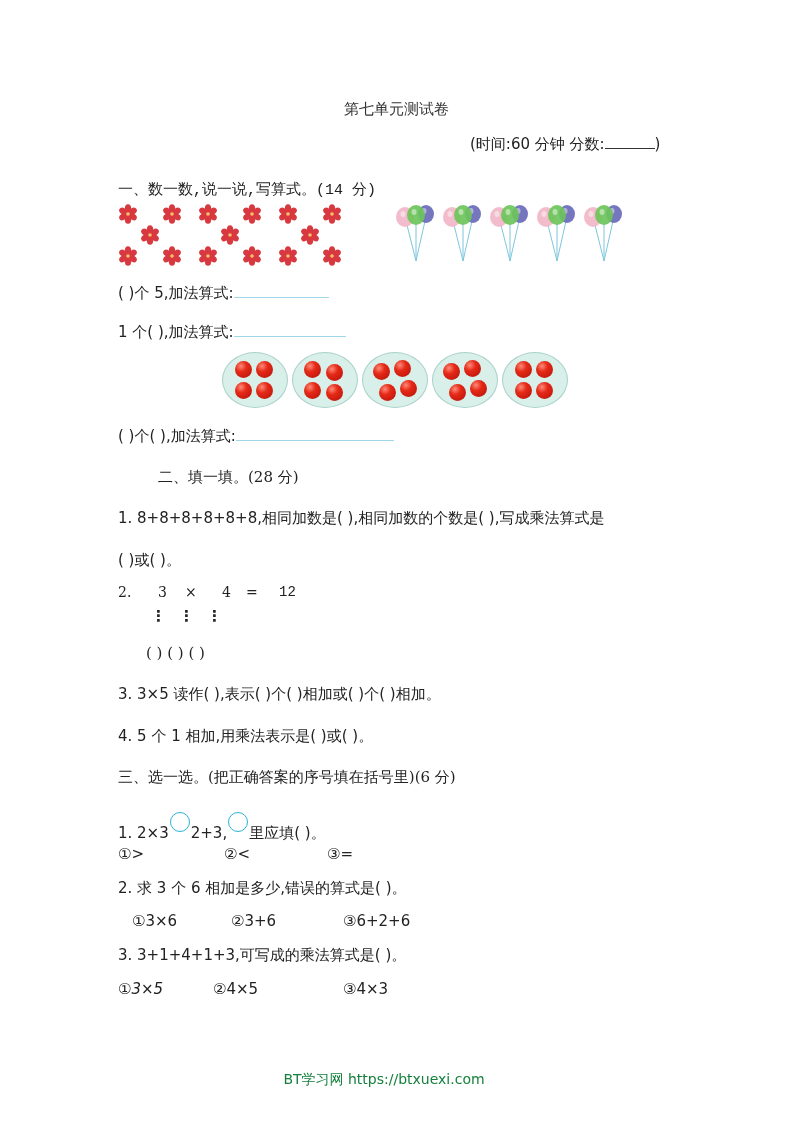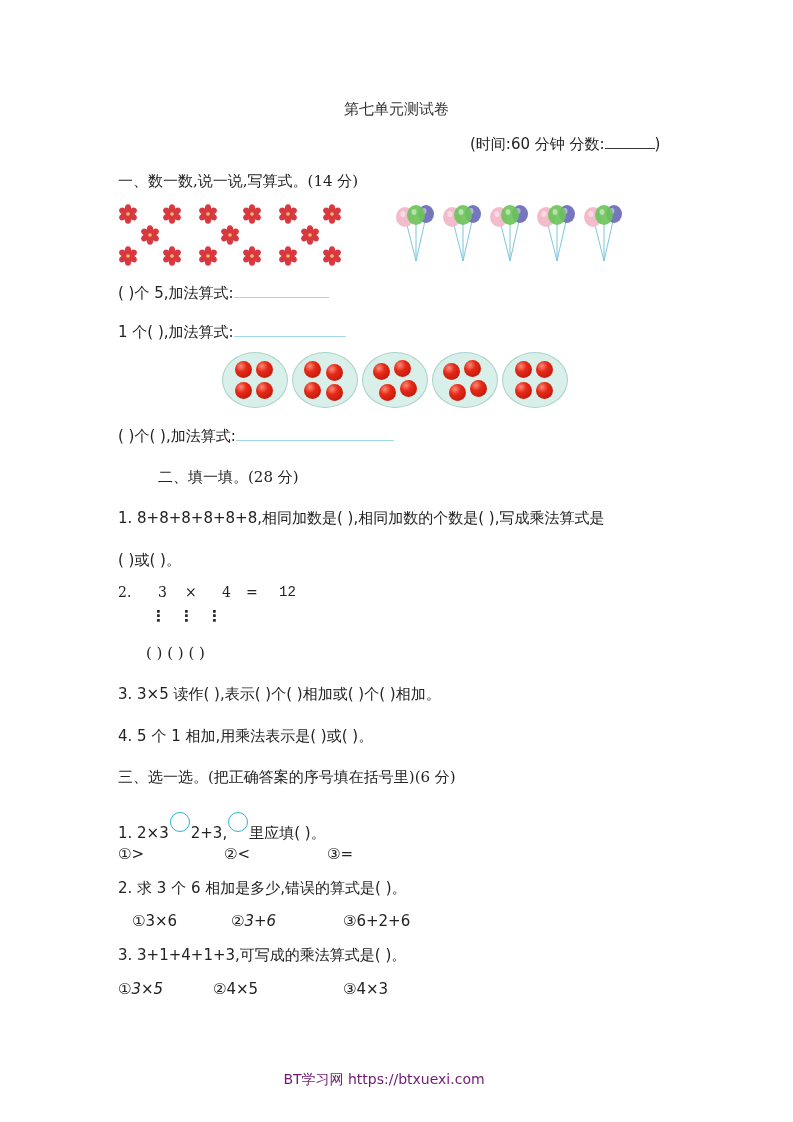--- a/index.html
+++ b/index.html
@@ -18,32 +18,32 @@
   .flower { position: absolute; width: 20px; height: 20px; }
   .balloons { left: 395px; top: 205px; width: 240px; height: 60px; }
   .bunch { position: absolute; width: 42px; height: 58px; }
   .plates { left: 222px; top: 352px; width: 350px; height: 60px; }
   .plate { position: absolute; width: 64px; height: 54px; border-radius: 50%;
            background: #d9efe9; border: 1px solid #a8d2c8; }
   .apple { position: absolute; width: 17px; height: 17px; border-radius: 50%;
            background: radial-gradient(circle at 35% 30%, #ff8a7a 0%, #e52a17 35%, #b3100a 100%); }
   .circle-blank { display: inline-block; width: 18px; height: 18px; border: 1.5px solid #2bb3d6;
                   border-radius: 50%; vertical-align: 6px; margin: 0 1px; }
-  .footer { left: 0; width: 768px; text-align: center; top: 1071px; font-size: 14px; color: #701a75; }
+  .footer { left: 0; width: 768px; text-align: center; top: 1071px; font-size: 14px; color: #15803d; }
   .dots { font-size: 15px; font-weight: bold; letter-spacing: 0; }
 </style>
 </head>
 <body>
 
 <div class="abs title serif">第七单元测试卷</div>
 <div class="abs meta">
   <span>(时间:60 分钟    分数:</span><span class="score-line"></span><span>)</span>
 </div>
 
-<div class="abs t15 serif" style="left:118px; top:172px;">一、数一数,说一说,写算式。(14 分)</div>
+<div class="abs t15 serif" style="left:118px; top:180px;font-family:Liberation Mono, monospace;">一、数一数,说一说,写算式。(14 分)</div>
 
 <div class="abs flowers" id="flowers">
     <div class="flower-group" style="left: 0px;">
       <svg class="flower" viewBox="-10 -10 20 20" style="left: 0px; top: 0px;">
         <ellipse cx="0" cy="-5.2" rx="3.2" ry="4.6" fill="#d8383f" transform="rotate(0)"></ellipse>
         <ellipse cx="0" cy="-5.2" rx="3.2" ry="4.6" fill="#d8383f" transform="rotate(60)"></ellipse>
         <ellipse cx="0" cy="-5.2" rx="3.2" ry="4.6" fill="#d8383f" transform="rotate(120)"></ellipse>
         <ellipse cx="0" cy="-5.2" rx="3.2" ry="4.6" fill="#d8383f" transform="rotate(180)"></ellipse>
         <ellipse cx="0" cy="-5.2" rx="3.2" ry="4.6" fill="#d8383f" transform="rotate(240)"></ellipse>
         <ellipse cx="0" cy="-5.2" rx="3.2" ry="4.6" fill="#d8383f" transform="rotate(300)"></ellipse>
@@ -304,21 +304,21 @@
 <div class="abs t15 serif" style="left:118px; top:768px;">三、选一选。(把正确答案的序号填在括号里)(6 分)</div>
 <div class="abs t15" style="left:118px; top:812px;">
   <span>1. 2×3</span><span class="circle-blank"></span><span>2+3,</span><span class="circle-blank"></span><span>里应填(        )。</span>
 </div>
 <div class="abs t15" style="left:118px; top:845px;">①&gt;</div>
 <div class="abs t15" style="left:224px; top:845px;">②&lt;</div>
 <div class="abs t15" style="left:327px; top:845px;">③=</div>
 
 <div class="abs t15" style="left:118px; top:879px;">2. 求 3 个 6 相加是多少,错误的算式是(        )。</div>
 <div class="abs t15" style="left:132px; top:912px;">①3×6</div>
-<div class="abs t15" style="left:231px; top:912px;font-style:italic;">②3+6</div>
+<div class="abs t15" style="left:231px; top:912px;">②3+6</div>
 <div class="abs t15" style="left:343px; top:912px;">③6+2+6</div>
 
 <div class="abs t15" style="left:118px; top:946px;">3. 3+1+4+1+3,可写成的乘法算式是(        )。</div>
 <div class="abs t15" style="left:118px; top:980px;font-style:italic;">①3×5</div>
 <div class="abs t15" style="left:213px; top:980px;">②4×5</div>
 <div class="abs t15" style="left:343px; top:980px;">③4×3</div>
 
 <div class="abs footer">BT学习网 https://btxuexi.com</div>
 
 </body></html>

